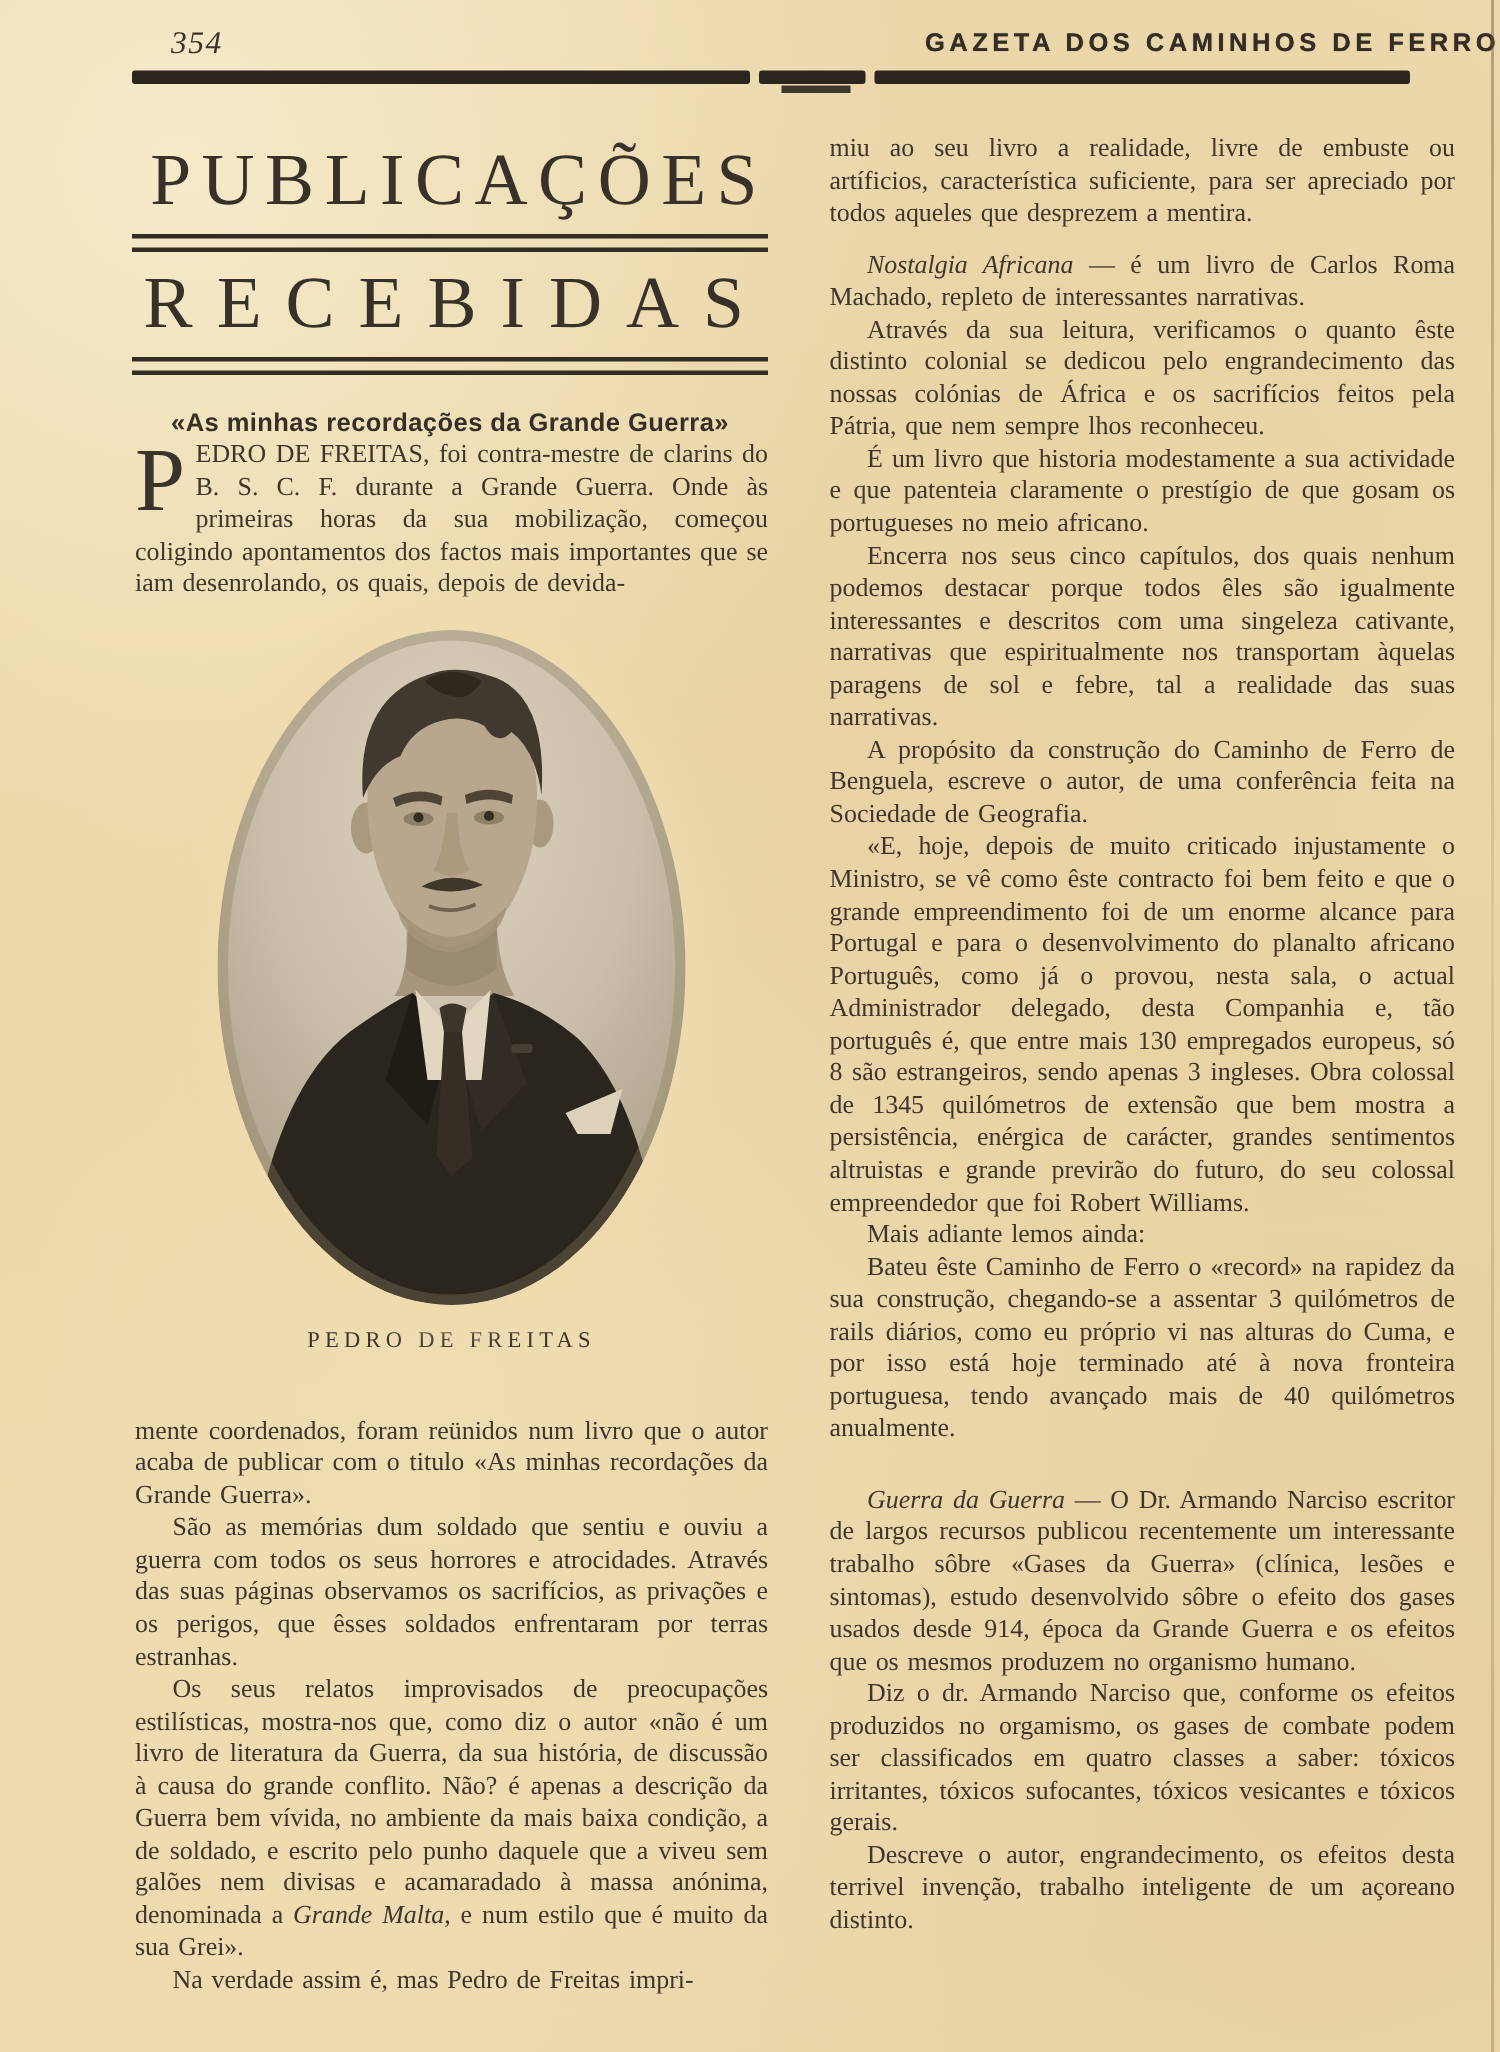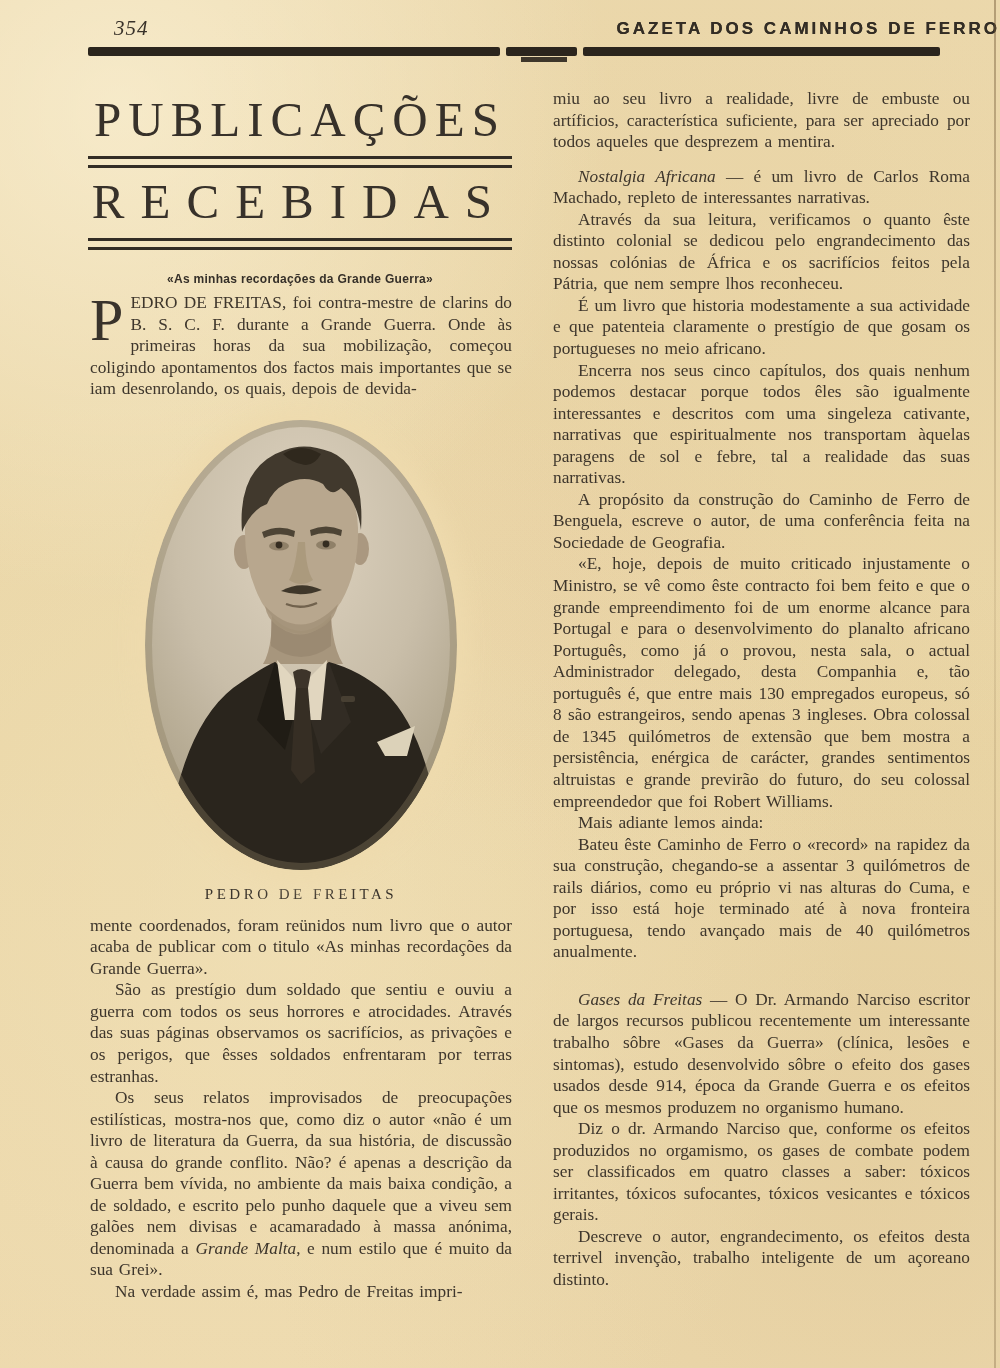--- a/index.html
+++ b/index.html
@@ -38,30 +38,30 @@
   .rule-thin  { position: absolute; left: 88px; top: 43px; width: 846px; height: 2px; background: #47403
 7; }
   .rule-seg  { position: absolute; top: 47px; height: 9px; background: #2b251d; border-radius: 2px; }
   .seg1 { left: 88px;  width: 412px; }
   .seg2 { left: 506px; width: 71px; }
   .seg3 { left: 583px; width: 357px; }
   .rule-tick { position: absolute; left: 521px; top: 57px; width: 46px; height: 5px; background: #2b251d; opacity: .9; }
 
   .title-block { position: absolute; left: 88px; top: 92px; width: 424px; }
   .title-line {
-    text-align: center; font-size: 49px; line-height: 56px;
+    text-align: right; font-size: 49px; line-height: 56px;
     letter-spacing: 7px; color: #37312a; white-space: nowrap;
   }
   .title-line2 { letter-spacing: 16px; }
   .dbl-rule { margin-top: 8px; }
   .dbl-rule .bar { height: 3px; background: #332d25; margin-bottom: 6px; }
   .subtitle {
     margin-top: 22px; text-align: center;
     font-family: "Liberation Sans", sans-serif; font-weight: bold;
-    font-size: 12px; letter-spacing: .3px; color: #352f28;
+    font-size: 17px; letter-spacing: .3px; color: #352f28;
   }
 
   .col { position: absolute; }
   .col-left  { left: 90px;  top: 292px; width: 422px; }
   .col-right { left: 527px; top: 88px;  width: 417px; margin-left: 26px; }
 
   .para {
     margin: 0; text-align: justify;
     font-size: 17.3px; line-height: 21.55px; word-spacing: 1.5px;
     color: #3e362c;
@@ -79,21 +79,21 @@
     margin: 20px auto 0 auto; width: 312px; height: 450px;
     border-radius: 50%; overflow: hidden; position: relative;
     box-shadow: inset 0 0 45px rgba(110,92,62,.40), 0 0 22px 12px rgba(236,217,172,.95);
     filter: sepia(.10) contrast(.97);
   }
   .portrait svg { display: block; width: 312px; height: 450px; }
   .caption {
     margin-top: 16px; text-align: center;
     font-size: 15px; letter-spacing: 3.5px; color: #3a342c;
   }
-  .cont-text { margin-top: 12px; }
+  .cont-text { margin-top: 40px; }
 </style>
 </head>
 <body>
 
 <div class="page">
 
   <div class="page-number">354</div>
   <div class="masthead">GAZETA DOS CAMINHOS DE FERRO</div>
 
   <div class="rule-thin"></div>
@@ -177,35 +177,35 @@
 
           <ellipse cx="156" cy="225" rx="156" ry="225" fill="none" stroke="#887a5d" stroke-opacity=".35" stroke-width="14"></ellipse>
         </g>
       </svg>
     </figure>
 
     <div class="caption">PEDRO DE FREITAS</div>
 
     <div class="cont-text">
       <p class="para"><span>mente coordenados, foram reünidos num livro que o autor acaba de publicar com o titulo «As minhas recordações da Grande Guerra».</span></p>
-      <p class="para indent"><span>São as prestígio dum soldado que sentiu e ouviu a guerra com todos os seus horrores e atrocidades. Através das suas páginas observamos os sacrifícios, as privações e os perigos, que êsses soldados enfrentaram por terras estranhas.</span></p>
+      <p class="para indent"><span>São as memórias dum soldado que sentiu e ouviu a guerra com todos os seus horrores e atrocidades. Através das suas páginas observamos os sacrifícios, as privações e os perigos, que êsses soldados enfrentaram por terras estranhas.</span></p>
       <p class="para indent"><span>Os seus relatos improvisados de preocupações estilísticas, mostra-nos que, como diz o autor «não é um livro de literatura da Guerra, da sua história, de discussão à causa do grande conflito. Não? é apenas a descrição da Guerra bem vívida, no ambiente da mais baixa condição, a de soldado, e escrito pelo punho daquele que a viveu sem galões nem divisas e acamaradado à massa anónima, denominada a </span><span class="it">Grande Malta</span><span>, e num estilo que é muito da sua Grei».</span></p>
       <p class="para indent"><span>Na verdade assim é, mas Pedro de Freitas impri-</span></p>
     </div>
   </div>
 
   <div class="col col-right">
     <p class="para"><span>miu ao seu livro a realidade, livre de embuste ou artíficios, característica suficiente, para ser apreciado por todos aqueles que desprezem a mentira.</span></p>
     <p class="para indent gap-sm"><span class="it">Nostalgia Africana</span><span> — é um livro de Carlos Roma Machado, repleto de interessantes narrativas.</span></p>
     <p class="para indent"><span>Através da sua leitura, verificamos o quanto êste distinto colonial se dedicou pelo engrandecimento das nossas colónias de África e os sacrifícios feitos pela Pátria, que nem sempre lhos reconheceu.</span></p>
     <p class="para indent"><span>É um livro que historia modestamente a sua actividade e que patenteia claramente o prestígio de que gosam os portugueses no meio africano.</span></p>
     <p class="para indent"><span>Encerra nos seus cinco capítulos, dos quais nenhum podemos destacar porque todos êles são igualmente interessantes e descritos com uma singeleza cativante, narrativas que espiritualmente nos transportam àquelas paragens de sol e febre, tal a realidade das suas narrativas.</span></p>
     <p class="para indent"><span>A propósito da construção do Caminho de Ferro de Benguela, escreve o autor, de uma conferência feita na Sociedade de Geografia.</span></p>
     <p class="para indent"><span>«E, hoje, depois de muito criticado injustamente o Ministro, se vê como êste contracto foi bem feito e que o grande empreendimento foi de um enorme alcance para Portugal e para o desenvolvimento do planalto africano Português, como já o provou, nesta sala, o actual Administrador delegado, desta Companhia e, tão português é, que entre mais 130 empregados europeus, só 8 são estrangeiros, sendo apenas 3 ingleses. Obra colossal de 1345 quilómetros de extensão que bem mostra a persistência, enérgica de carácter, grandes sentimentos altruistas e grande previrão do futuro, do seu colossal empreendedor que foi Robert Williams.</span></p>
     <p class="para indent"><span>Mais adiante lemos ainda:</span></p>
     <p class="para indent"><span>Bateu êste Caminho de Ferro o «record» na rapidez da sua construção, chegando-se a assentar 3 quilómetros de rails diários, como eu próprio vi nas alturas do Cuma, e por isso está hoje terminado até à nova fronteira portuguesa, tendo avançado mais de 40 quilómetros anualmente.</span></p>
-    <p class="para indent gap-lg"><span class="it">Gases da Freitas</span><span> — O Dr. Armando Narciso escritor de largos recursos publicou recentemente um interessante trabalho sôbre «Gases da Guerra» (clínica, lesões e sintomas), estudo desenvolvido sôbre o efeito dos gases usados desde 914, época da Grande Guerra e os efeitos que os mesmos produzem no organismo humano.</span></p>
+    <p class="para indent gap-lg"><span class="it">Guerra da Guerra</span><span> — O Dr. Armando Narciso escritor de largos recursos publicou recentemente um interessante trabalho sôbre «Gases da Guerra» (clínica, lesões e sintomas), estudo desenvolvido sôbre o efeito dos gases usados desde 914, época da Grande Guerra e os efeitos que os mesmos produzem no organismo humano.</span></p>
     <p class="para indent"><span>Diz o dr. Armando Narciso que, conforme os efeitos produzidos no orgamismo, os gases de combate podem ser classificados em quatro classes a saber: tóxicos irritantes, tóxicos sufocantes, tóxicos vesicantes e tóxicos gerais.</span></p>
     <p class="para indent"><span>Descreve o autor, engrandecimento, os efeitos desta terrivel invenção, trabalho inteligente de um açoreano distinto.</span></p>
   </div>
 
   <div class="edge-right"></div>
 </div>
 
 </body></html>

